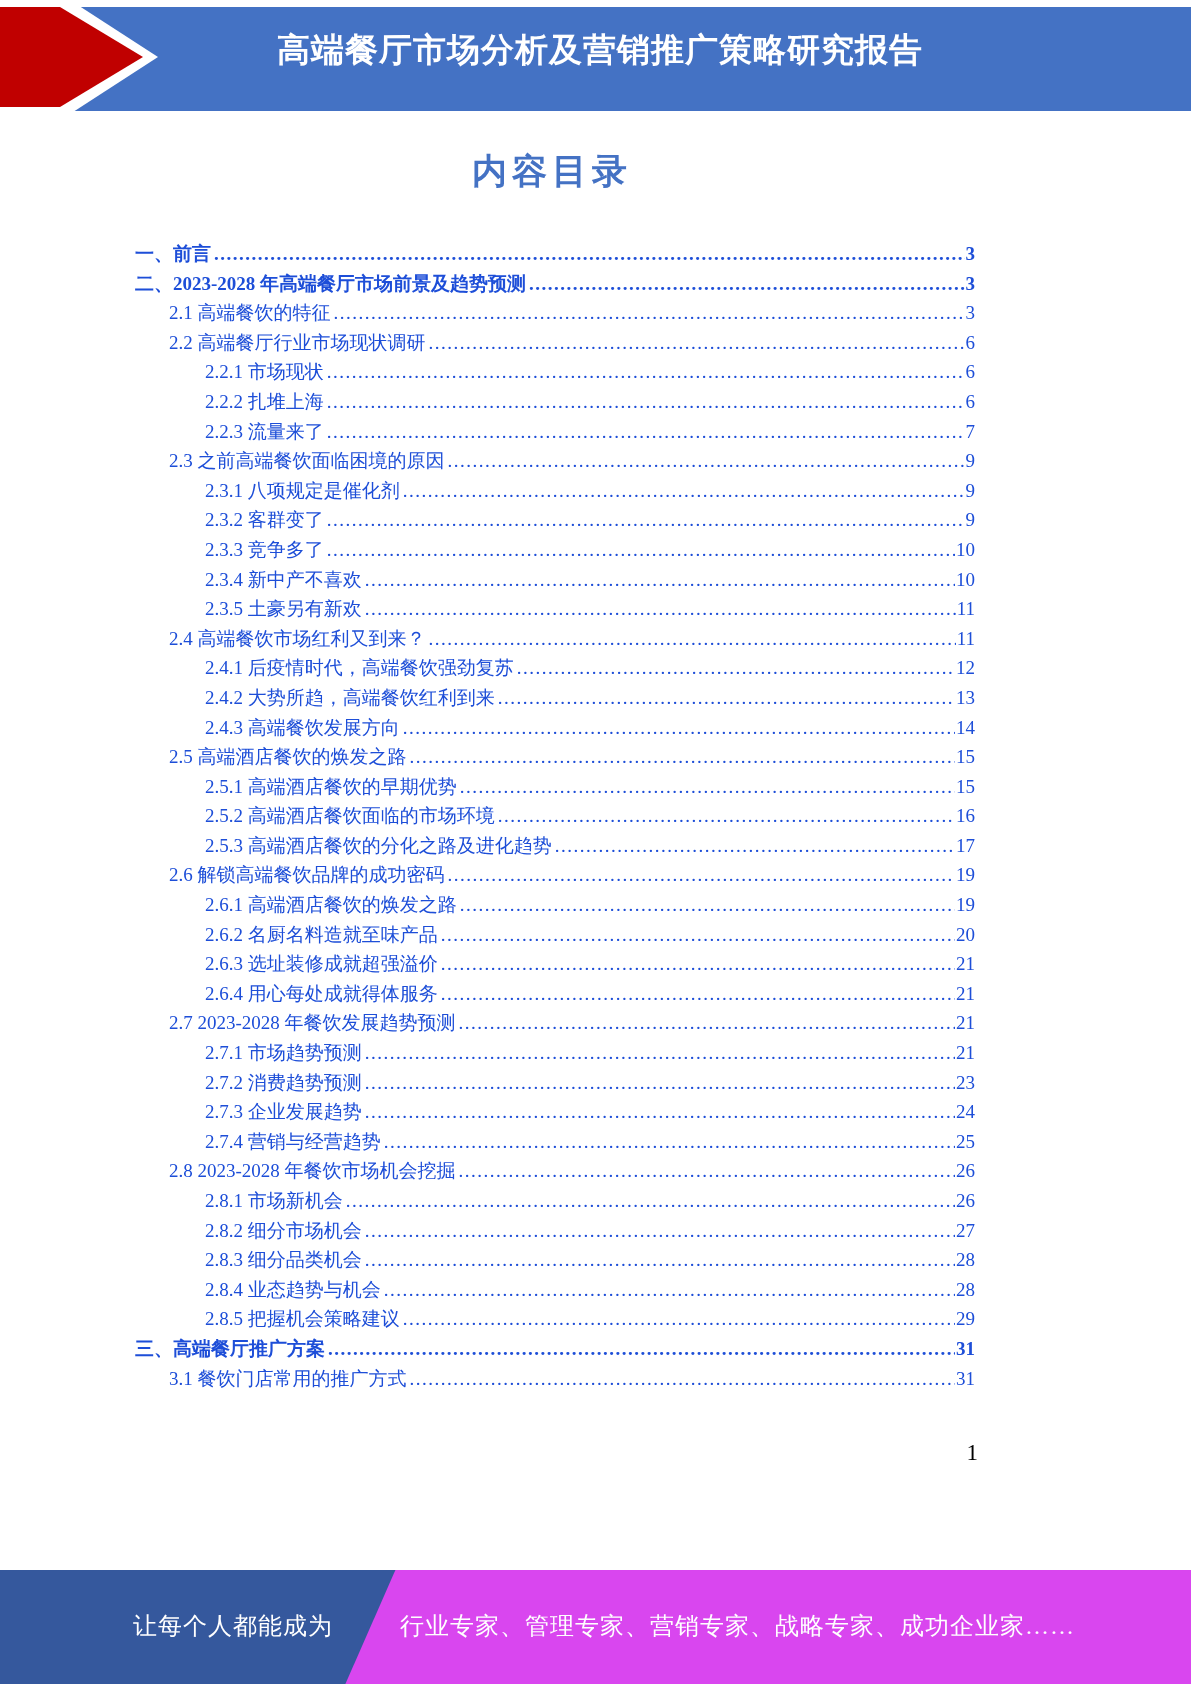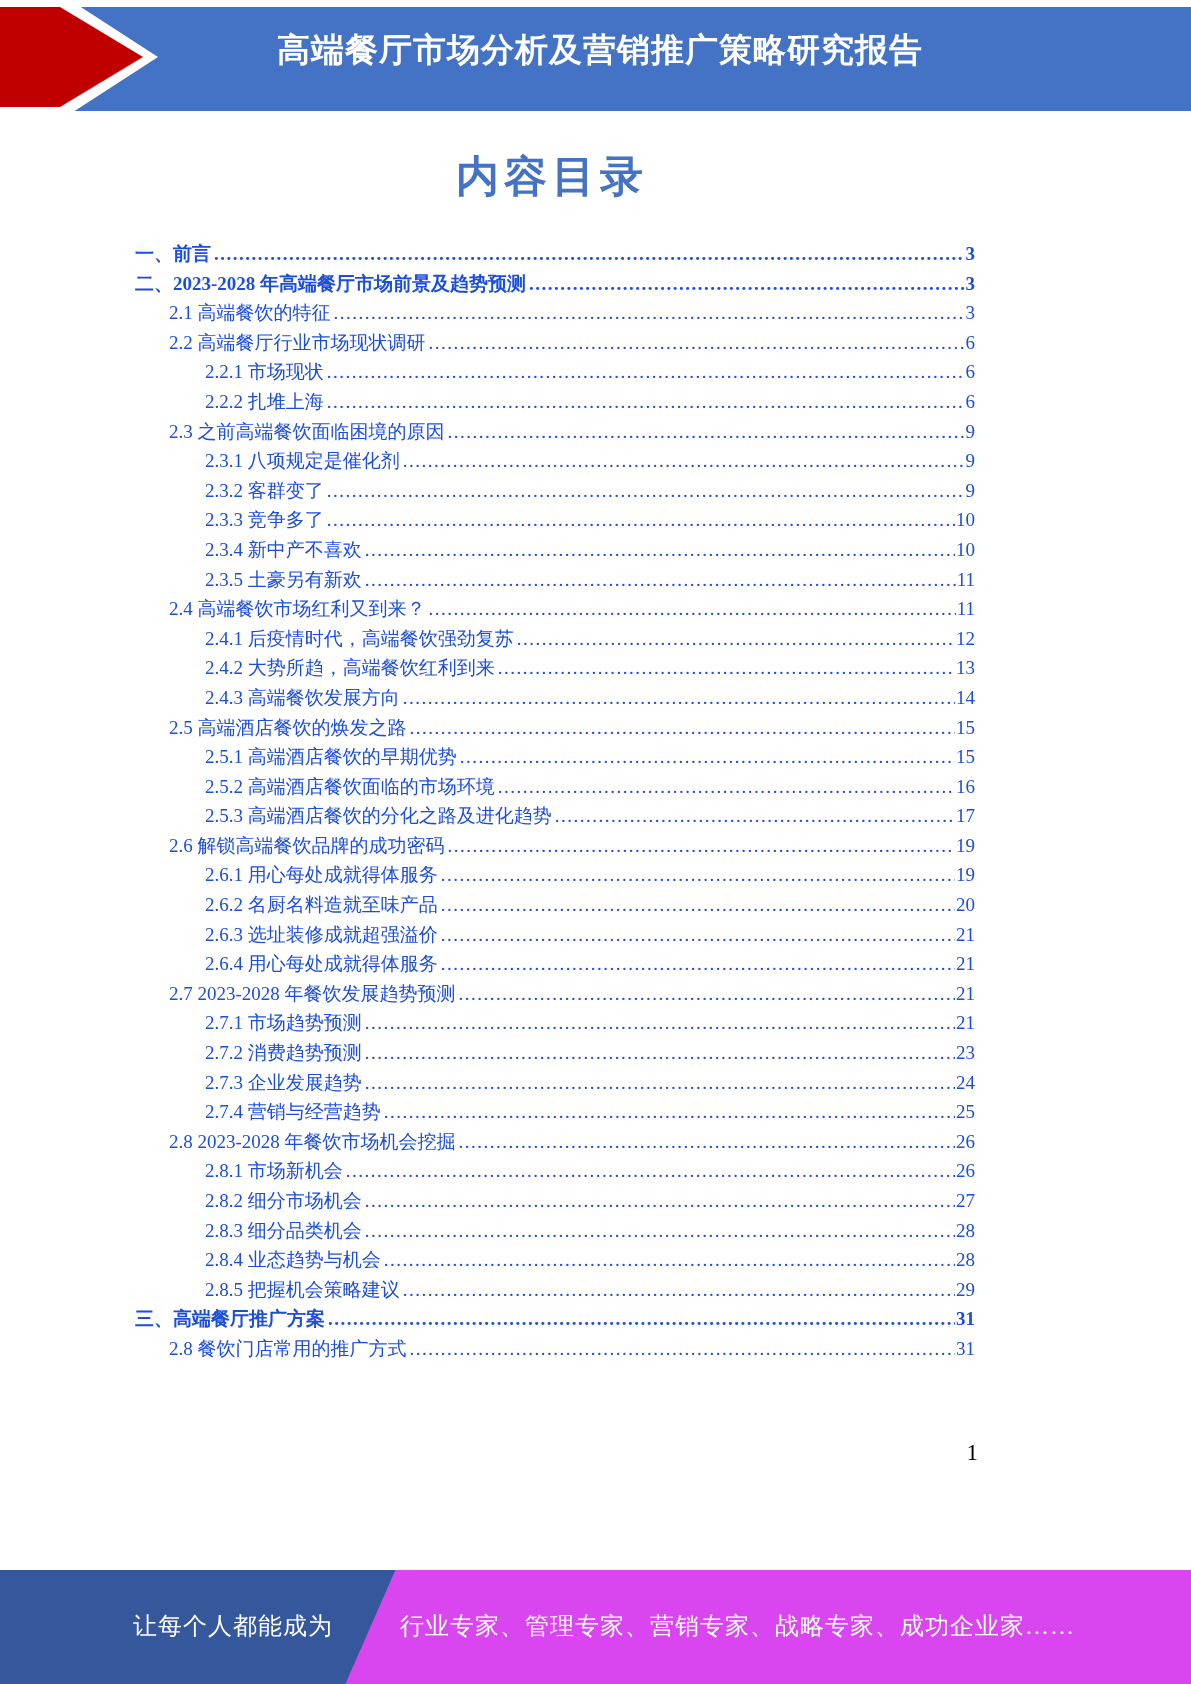--- a/index.html
+++ b/index.html
@@ -53,21 +53,21 @@
     text-align: center;
   }
 
   
   .toc-title {
     position: absolute;
     top: 148px; left: 0;
     width: 1104px;
     text-align: center;
     color: #4472C4;
-    font-size: 43px;
+    font-size: 35px;
     font-weight: bold;
     letter-spacing: 5px;
   }
 
   
   .toc {
     position: absolute;
     top: 241px;
     left: 135px;
     width: 840px;
@@ -186,20 +186,25 @@
       <span class="leader"></span>
       <span class="toc-page">6</span>
     </div>
 
     <div class="toc-row lvl3">
       <span class="toc-label">2.2.2 扎堆上海</span>
       <span class="leader"></span>
       <span class="toc-page">6</span>
     </div>
 
+    <div class="toc-row lvl3">
+      <span class="toc-label">2.2.3 流量来了</span>
+      <span class="leader"></span>
+      <span class="toc-page">7</span>
+    </div>
 
 
     <div class="toc-row lvl2">
       <span class="toc-label">2.3 之前高端餐饮面临困境的原因</span>
       <span class="leader"></span>
       <span class="toc-page">9</span>
     </div>
 
     <div class="toc-row lvl3">
       <span class="toc-label">2.3.1 八项规定是催化剂</span>
@@ -279,21 +284,21 @@
       <span class="toc-page">17</span>
     </div>
 
     <div class="toc-row lvl2">
       <span class="toc-label">2.6 解锁高端餐饮品牌的成功密码</span>
       <span class="leader"></span>
       <span class="toc-page">19</span>
     </div>
 
     <div class="toc-row lvl3">
-      <span class="toc-label">2.6.1 用心每处成就得体服务</span>
+      <span class="toc-label">2.6.1 高端酒店餐饮的焕发之路</span>
       <span class="leader"></span>
       <span class="toc-page">19</span>
     </div>
 
     <div class="toc-row lvl3">
       <span class="toc-label">2.6.2 名厨名料造就至味产品</span>
       <span class="leader"></span>
       <span class="toc-page">20</span>
     </div>
 
@@ -375,21 +380,21 @@
       <span class="toc-page">29</span>
     </div>
 
     <div class="toc-row lvl1 bold">
       <span class="toc-label">三、高端餐厅推广方案</span>
       <span class="leader"></span>
       <span class="toc-page">31</span>
     </div>
 
     <div class="toc-row lvl2">
-      <span class="toc-label">2.8 餐饮门店常用的推广方式</span>
+      <span class="toc-label">3.1 餐饮门店常用的推广方式</span>
       <span class="leader"></span>
       <span class="toc-page">31</span>
     </div>
   </div>
 
   <div class="page-number">1</div>
 
   <div class="footer">
     <div class="footer-blue"></div>
     <div class="footer-left-text">让每个人都能成为</div>

